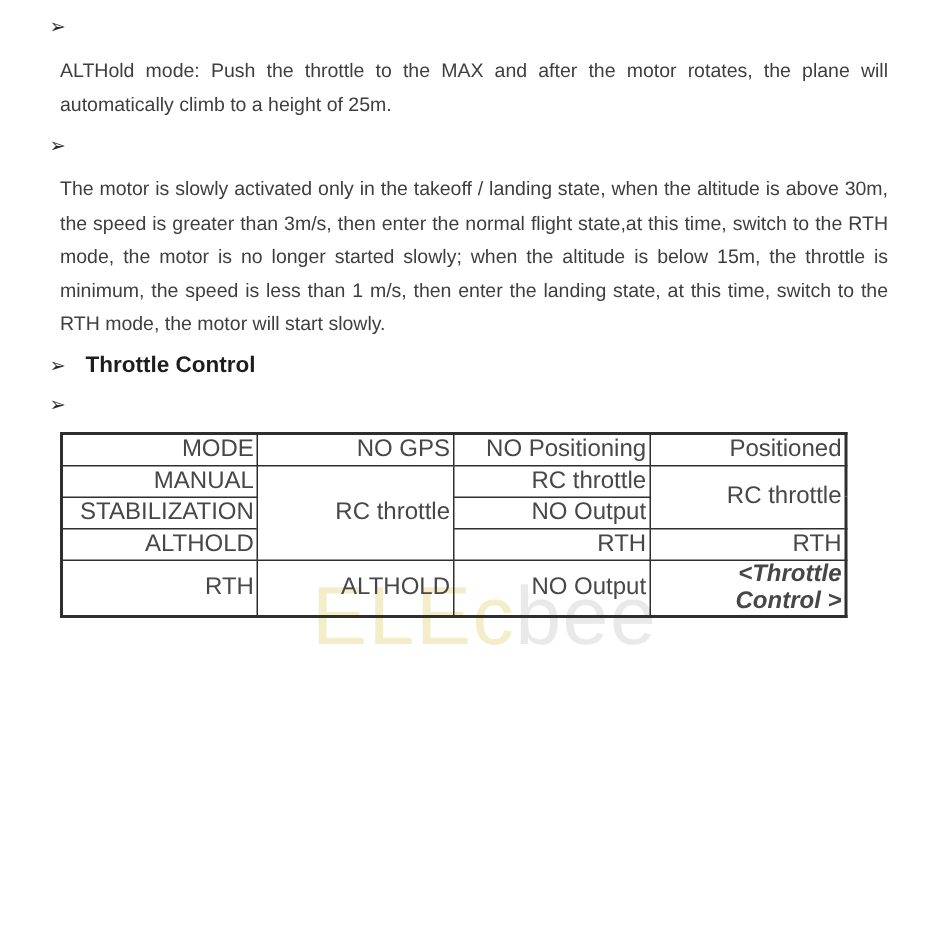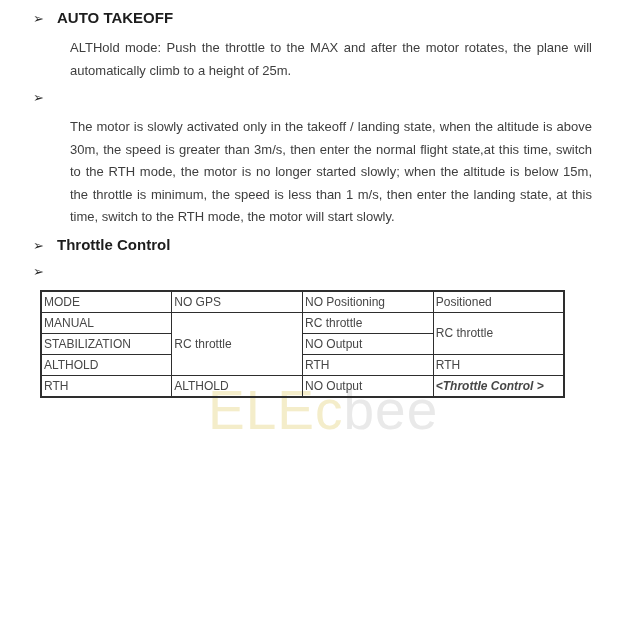--- a/index.html
+++ b/index.html
@@ -38,40 +38,40 @@
   }
   .section-heading:first-child { margin-top: 0; }
   .bullet {
     font-size: 13px;
     font-weight: normal;
     color: #2a2a2a;
     width: 24px;
     flex: 0 0 24px;
   }
   .para {
-    margin: 8px 39px 0 70px;
+    margin: 8px 39px 0 40px;
     color: #3e3e3e;
     font-size: 13px;
     line-height: 22.5px;
     text-align: justify;
   }
   .para + .para { margin-top: 0; }
   table.throttle {
     border-collapse: collapse;
     margin: 8px 0 0 40px;
     width: 525px;
     table-layout: fixed;
     border: 2px solid #2e2e2e;
   }
   table.throttle td {
     border: 1px solid #2e2e2e;
     height: 20px;
-    text-align: left;
+    text-align: right;
     vertical-align: middle;
-    font-size: 12px;
+    font-size: 16px;
     color: #474747;
     padding: 0 2px;
   }
   td.bold-italic {
     font-weight: bold;
     font-style: italic;
     color: #2b2b2b;
   }
 </style>
 </head>
@@ -80,21 +80,20 @@
 <div class="page">
 
   <div class="watermark">
     <span class="wm-yellow">ELEc</span><span class="wm-gray">bee</span>
   </div>
 
   <div class="content">
 
     <div class="section-heading">
       <span class="bullet">➢</span>
-      <span>AUTO TAKEOFF</span>
     </div>
     <div class="para">ALTHold mode: Push the throttle to the MAX and after the motor rotates, the plane will automatically climb to a height of 25m.</div>
 
     <div class="section-heading">
       <span class="bullet">➢</span>
     </div>
     <div class="para">The motor is slowly activated only in the takeoff / landing state, when the altitude is above 30m, the speed is greater than 3m/s, then enter the normal flight state,at this time, switch to the RTH mode, the motor is no longer started slowly; when the altitude is below 15m, the throttle is minimum, the speed is less than 1 m/s, then enter the landing state, at this time, switch to the RTH mode, the motor will start slowly.</div>
 
     <div class="section-heading">
       <span class="bullet">➢</span>

